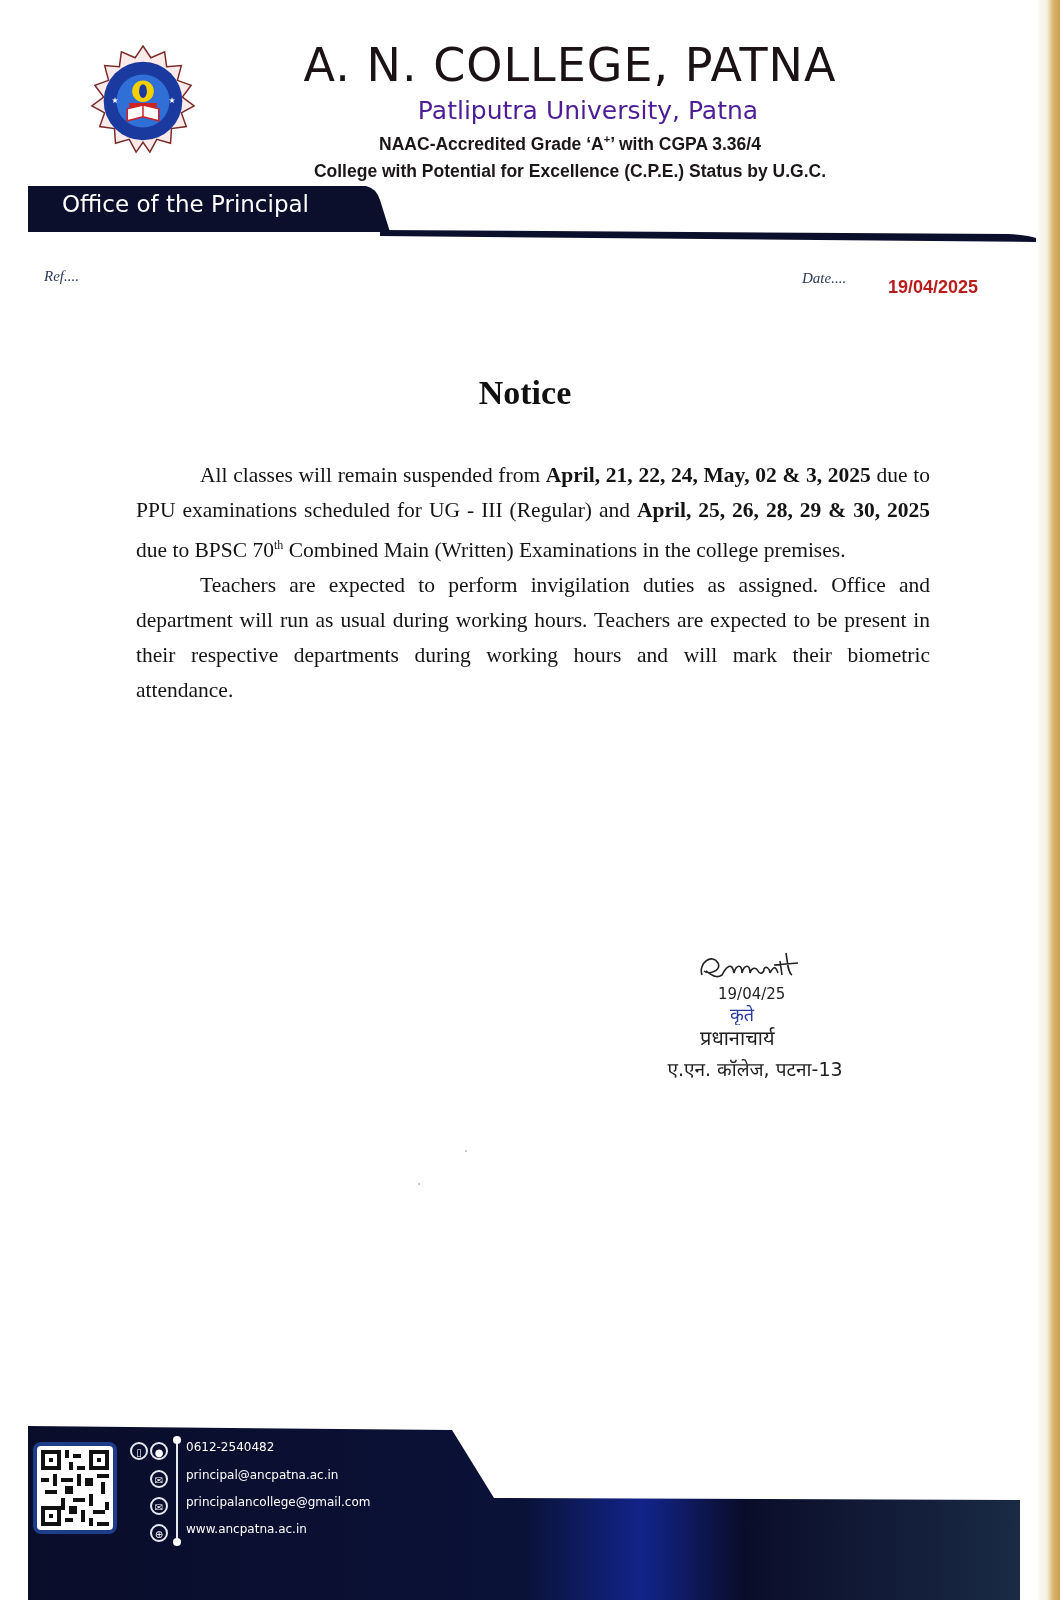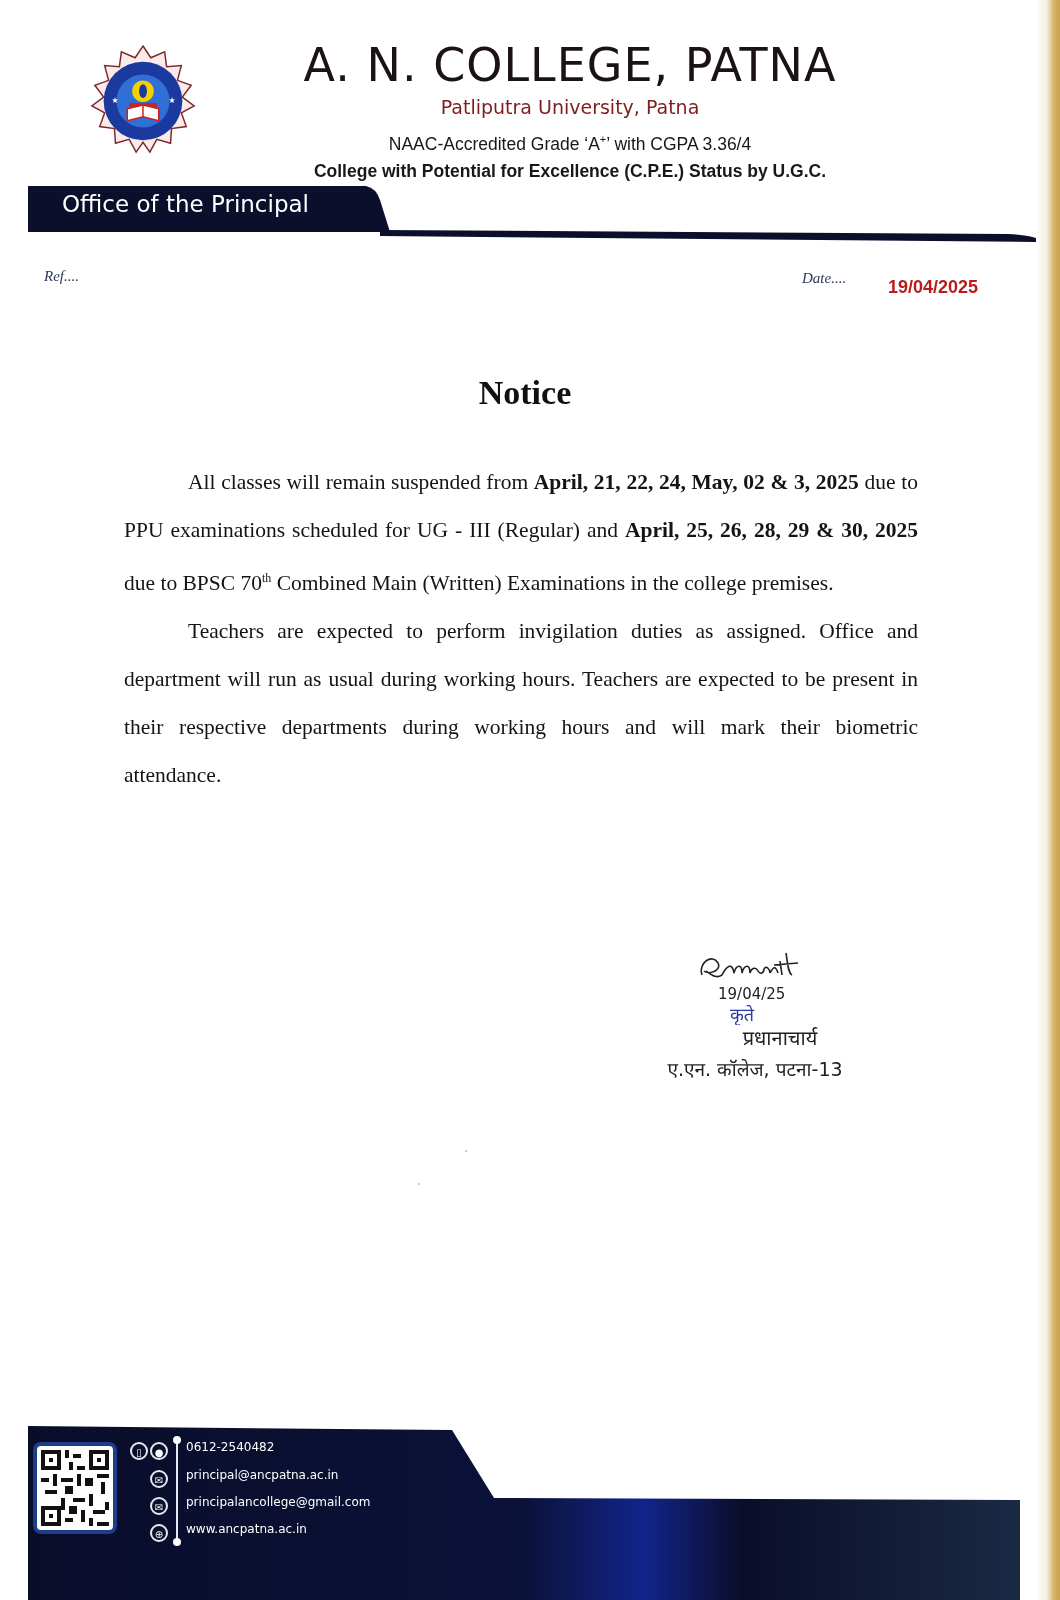--- a/index.html
+++ b/index.html
@@ -14,26 +14,26 @@
     background: linear-gradient(90deg, #fbfaf7 0%, #f4efe2 40%, #d9b46a 70%, #c9a050 100%);
   }
   
   .logo { position: absolute; left: 84px; top: 44px; width: 118px; height: 118px; }
   
   .college-name {
     position: absolute; left: 250px; width: 640px; top: 38px; text-align: center;
     font-family: "DejaVu Sans", sans-serif; font-size: 46px; letter-spacing: 1px; color: #1a1214;
   }
   .university {
-    position: absolute; left: 250px; width: 640px; top: 96px; text-align: center;
-    font-family: "DejaVu Sans", sans-serif; font-size: 19px; color: #7f1d1d;
+    position: absolute; left: 268px; width: 640px; top: 96px; text-align: center;
+    font-family: "DejaVu Sans", sans-serif; font-size: 25px; color: #4c1d95;
   }
   .naac {
     position: absolute; left: 250px; width: 640px; top: 133px; text-align: center;
-    font-family: "Liberation Sans", sans-serif; font-weight: normal; font-size: 17.5px; color: #1c1618;
+    font-family: "Liberation Sans", sans-serif; font-weight: bold; font-size: 17.5px; color: #1c1618;
   }
   .naac sup { font-size: 11px; }
   .cpe {
     position: absolute; left: 250px; width: 640px; top: 161px; text-align: center;
     font-family: "Liberation Sans", sans-serif; font-weight: bold; font-size: 17.5px; color: #1c1618;
   }
   .office-band { position: absolute; left: 28px; top: 184px; width: 1010px; height: 62px; }
   .office-label {
     position: absolute; left: 62px; top: 191px;
     font-family: "DejaVu Sans", sans-serif; font-size: 23px; color: #ffffff;
@@ -42,30 +42,30 @@
   .date-label { position: absolute; left: 802px; top: 270px; font-style: italic; font-size: 15px; color: #2d3a5a; }
   .date-value {
     position: absolute; left: 888px; top: 277px;
     font-family: "Liberation Sans", sans-serif; font-weight: bold; font-size: 18px; color: #b91c1c;
   }
   .notice-title {
     position: absolute; left: 0; width: 1050px; top: 374px; text-align: center;
     font-weight: bold; font-size: 34px; color: #111;
   }
   .body-text {
-    position: absolute; left: 124px; width: 794px; top: 458px;
-    font-size: 21.5px; line-height: 48px; text-align: justify; color: #141414;
+    position: absolute; left: 136px; width: 794px; top: 458px;
+    font-size: 21.5px; line-height: 35px; text-align: justify; color: #141414;
   }
   .body-text p { margin: 0 0 0 0; text-indent: 64px; }
   .body-text b { font-weight: bold; }
   .body-text sup { font-size: 12px; }
   
   .signature { position: absolute; left: 690px; top: 945px; width: 170px; height: 80px; }
   .sig-sub {
-    position: absolute; left: 700px; top: 1024px; width: 160px; text-align: center;
+    position: absolute; left: 700px; top: 1024px; width: 160px; text-align: left;
     font-family: "DejaVu Sans", sans-serif; font-size: 20px; color: #1f1f1f;
   }
   .sig-place {
     position: absolute; left: 640px; top: 1056px; width: 230px; text-align: center;
     font-family: "DejaVu Sans", sans-serif; font-size: 19px; color: #1f1f1f;
   }
   .dot { position: absolute; width: 2px; height: 2px; background: #bbb; border-radius: 1px; }
   
   .footer-band { position: absolute; left: 28px; top: 1426px; width: 992px; height: 174px; }
   .qr { position: absolute; left: 37px; top: 1446px; width: 76px; height: 84px; background: #fff; border-radius: 4px; box-shadow: 0 0 0 4px #1d3c8a; }

